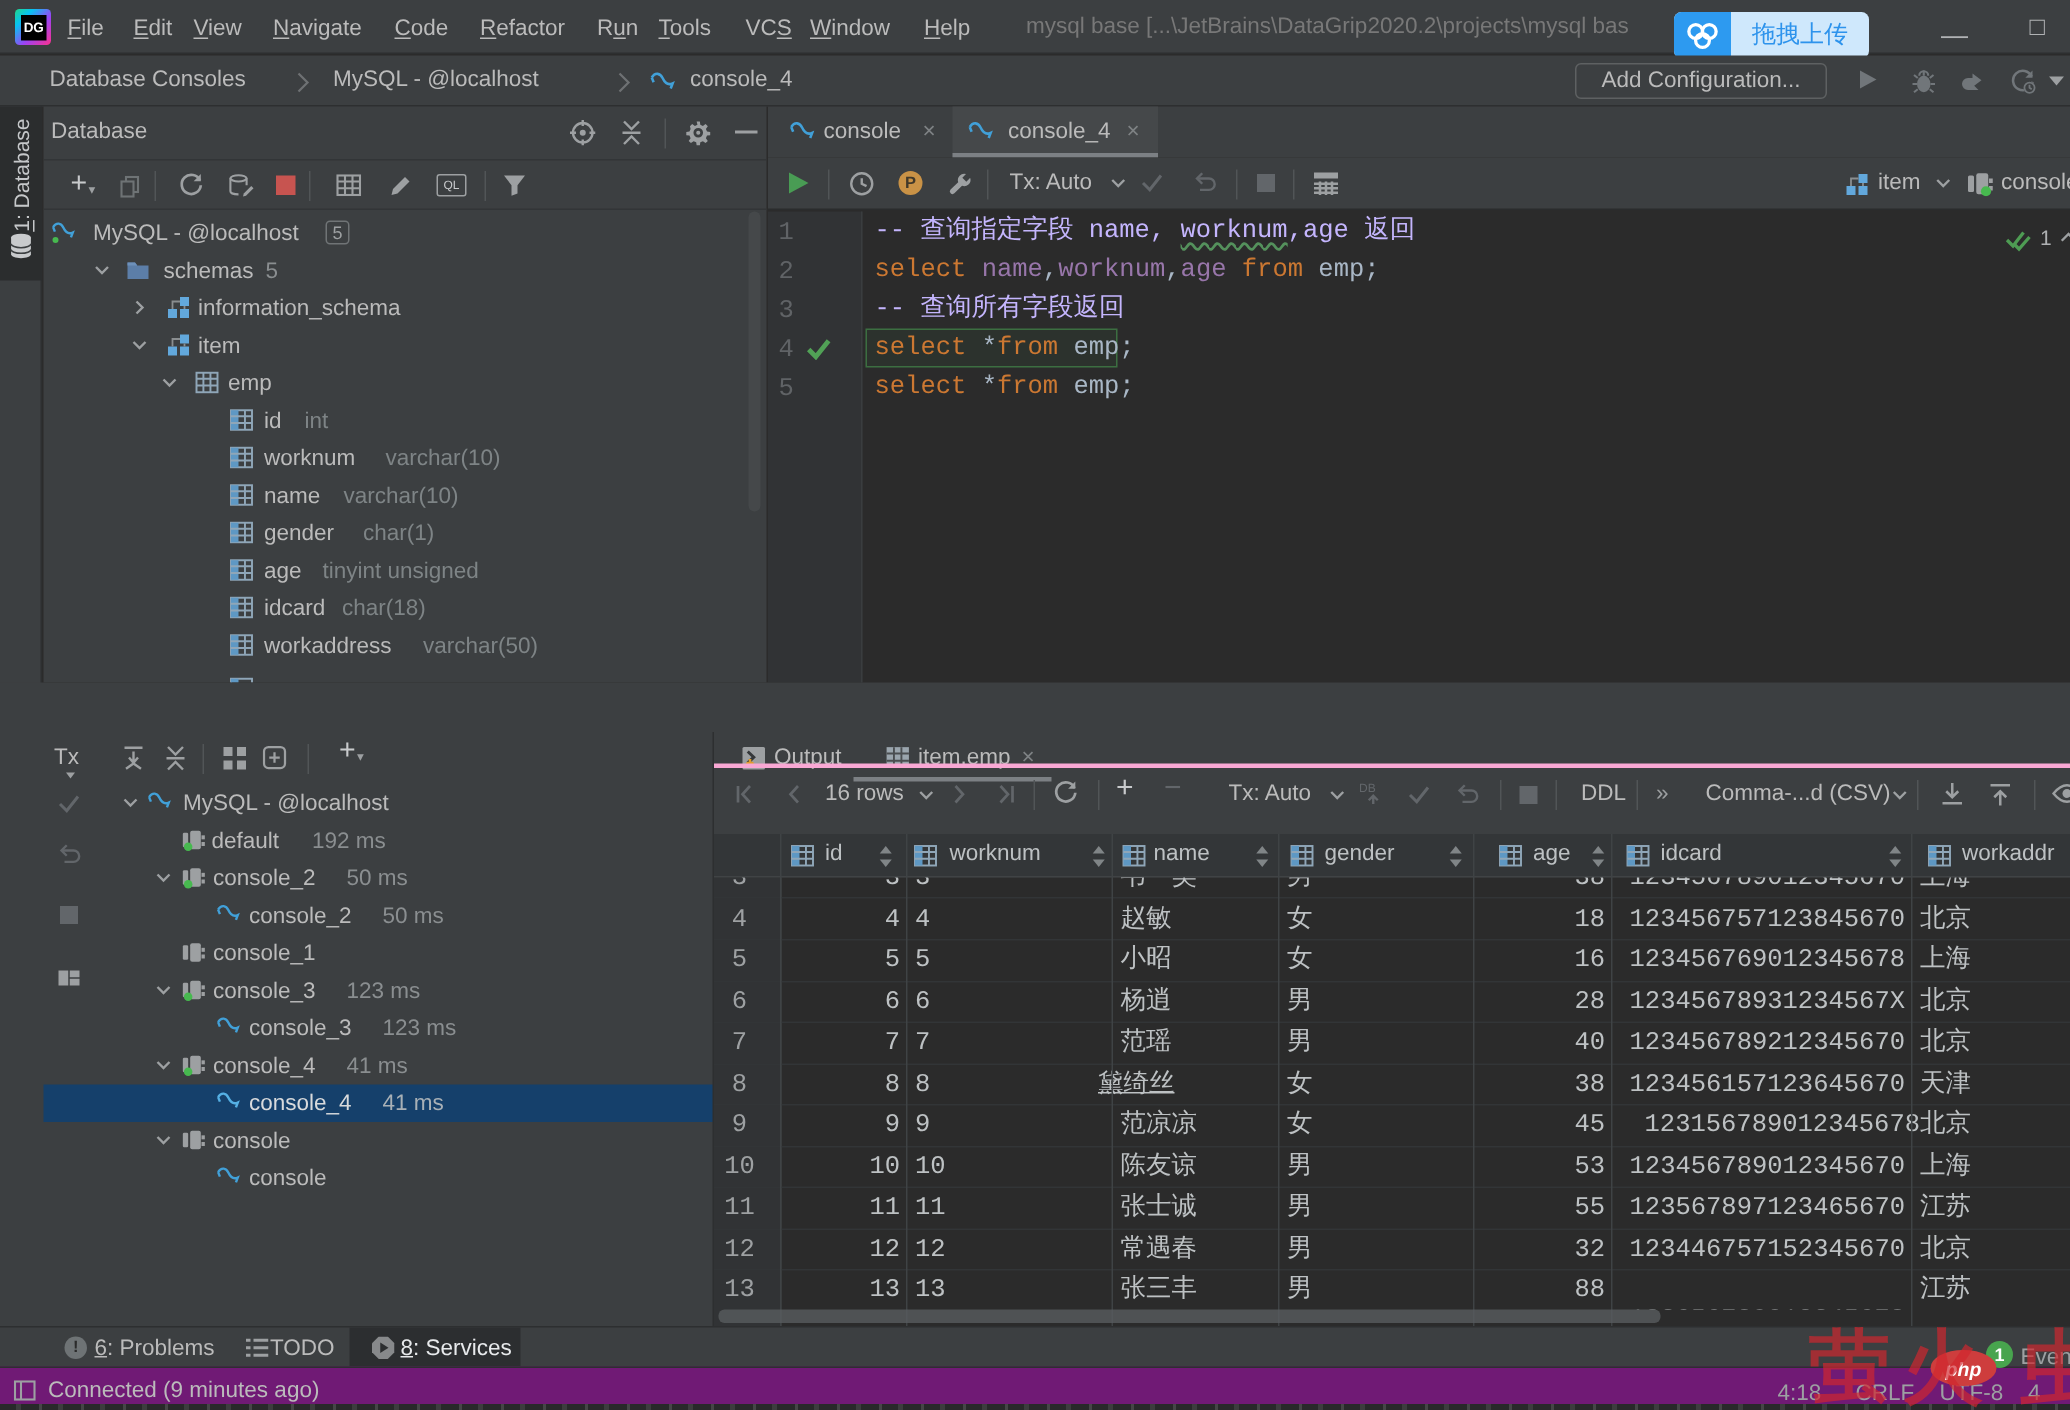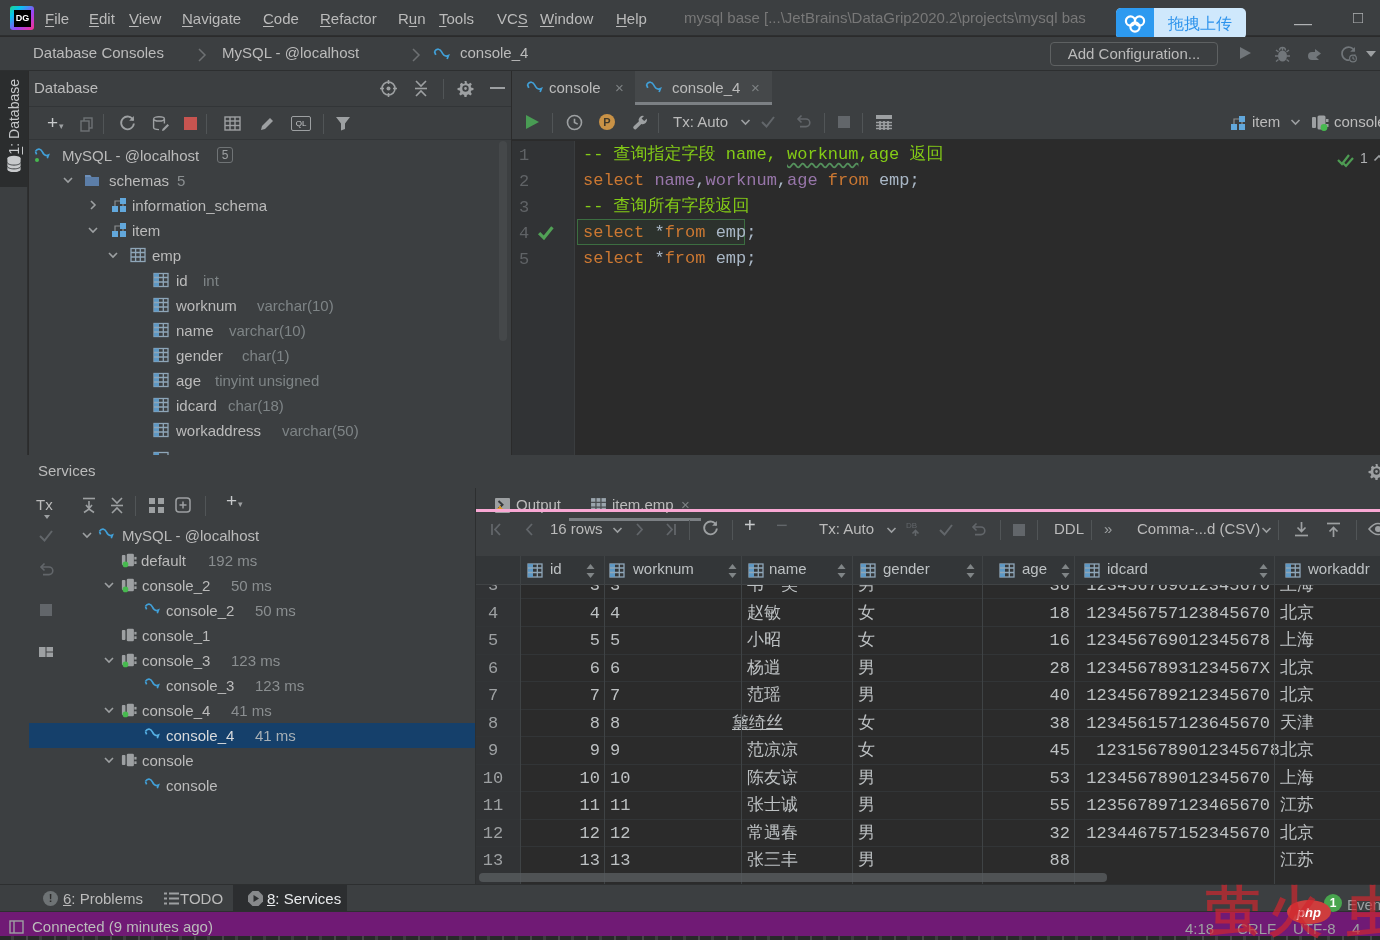--- a/index.html
+++ b/index.html
@@ -52,21 +52,21 @@
 
 #editor { left:512px; top:71px; width:868px; height:384px; background:#2b2b2b; }
 #edtabs { left:0; top:0; width:868px; height:34px; background:#3c3f41; }
 .edtab { position:absolute; top:0; height:34px; line-height:34px; }
 #edtab2 { background:#45484a; border-bottom:3px solid #7c8084; }
 #edtools { left:0; top:34px; width:868px; height:35px; background:#3c3f41; border-bottom:1px solid #2a2c2d; }
 #gutter { left:0; top:70px; width:63px; height:314px; background:#313335; border-right:1px solid #3a3d3f; }
 .lnum { position:absolute; color:#606366; font-family:"Liberation Mono",monospace; font-size:17px; }
 #code { left:64px; top:70px; width:804px; height:314px; font-family:"Liberation Mono",monospace; font-size:17px; }
 .cline { position:absolute; left:7px; height:26px; line-height:26px; white-space:pre; }
-.kw { color:#cc7832; } .fld { color:#9876aa; } .pln { color:#a9b7c6; } .cmt { color:#84cc16; }
+.kw { color:#cc7832; } .fld { color:#9876aa; } .pln { color:#a9b7c6; } .cmt { color:#c4b5fd; }
 
 
 #services { left:0; top:455px; width:1380px; height:429px; background:#3c3f41; }
 #svchead { left:0; top:0; width:1380px; height:33px; }
 #svcleft { left:29px; top:33px; width:445px; height:396px; }
 #svcvtool { left:0; top:0; width:36px; height:396px; }
 #svctree { left:36px; top:35px; width:409px; height:361px; }
 #svchtool { left:36px; top:0px; width:409px; height:35px; }
 .srow { position:absolute; height:25px; line-height:25px; white-space:nowrap; left:0; width:445px; }
 .ms { color:#8a8e90; margin-left:8px; }
@@ -449,26 +449,20 @@
           <path d="M7 12 l3 3 L17 7" fill="none" stroke="#4e9c53" stroke-width="2.2"></path>
         </svg>
     <span class="abs" style="left:784px;top:9px;color:#afb1b3;font-family:'Liberation Sans',sans-serif;font-size:14px;">1</span>
     <svg class="abs" style="left:797px;top:13px" width="12" height="8" viewBox="0 0 12 8">
           <path d="M1.5 6.5 L6 2 L10.5 6.5" fill="none" stroke="#9da0a2" stroke-width="1.6"></path>
         </svg>
   </div>
 </div>
 
 <div id="services" class="abs">
-  <div id="svchead" class="abs">
-        <span class="abs" style="left:38px; top:7px;">Services</span>
-    <svg class="abs" style="left:1368px;top:8px" width="17" height="17" viewBox="0 0 16 16">
-          <path fill="#9da0a2" d="M8 5 A3 3 0 1 0 8 11 A3 3 0 1 0 8 5 M8 6.7 A1.3 1.3 0 1 1 8 9.3 A1.3 1.3 0 1 1 8 6.7 M7 1 h2 l.3 2 1.6.7 1.7-1.2 1.4 1.4-1.2 1.7.7 1.6 2 .3 v2 l-2 .3 -.7 1.6 1.2 1.7 -1.4 1.4 -1.7-1.2 -1.6.7 -.3 2 h-2 l-.3-2 -1.6-.7 -1.7 1.2 -1.4-1.4 1.2-1.7 -.7-1.6 -2-.3 v-2 l2-.3 .7-1.6 L2.8 3.9 4.2 2.5 5.9 3.7 7.5 3 Z"></path>
-        </svg>
-  </div>
   <div id="svcleft" class="abs">
     <div id="svcvtool" class="abs">
       <span class="abs" style="left:7px;top:8px;color:#bbbbbb;">Tx</span>
       <div class="abs" style="left:15px;top:27px;width:0;height:0;border-top:4px solid #9da0a2;border-left:3.5px solid transparent;border-right:3.5px solid transparent;"></div>
       <svg class="abs" style="left:9px;top:41px" width="16" height="14" viewBox="0 0 16 14">
             <path d="M2 7 l4.5 4.5 L14 2" fill="none" stroke="#62666a" stroke-width="2"></path>
           </svg>
       <svg class="abs" style="left:9px;top:74px" width="16" height="16" viewBox="0 0 16 16">
             <path d="M3.5 5 H11 a3.8 3.8 0 0 1 0 7.6 H5" fill="none" stroke="#62666a" stroke-width="1.6"></path>
             <path d="M6.5 1.5 L3 5 L6.5 8.5" fill="none" stroke="#62666a" stroke-width="1.6"></path>

